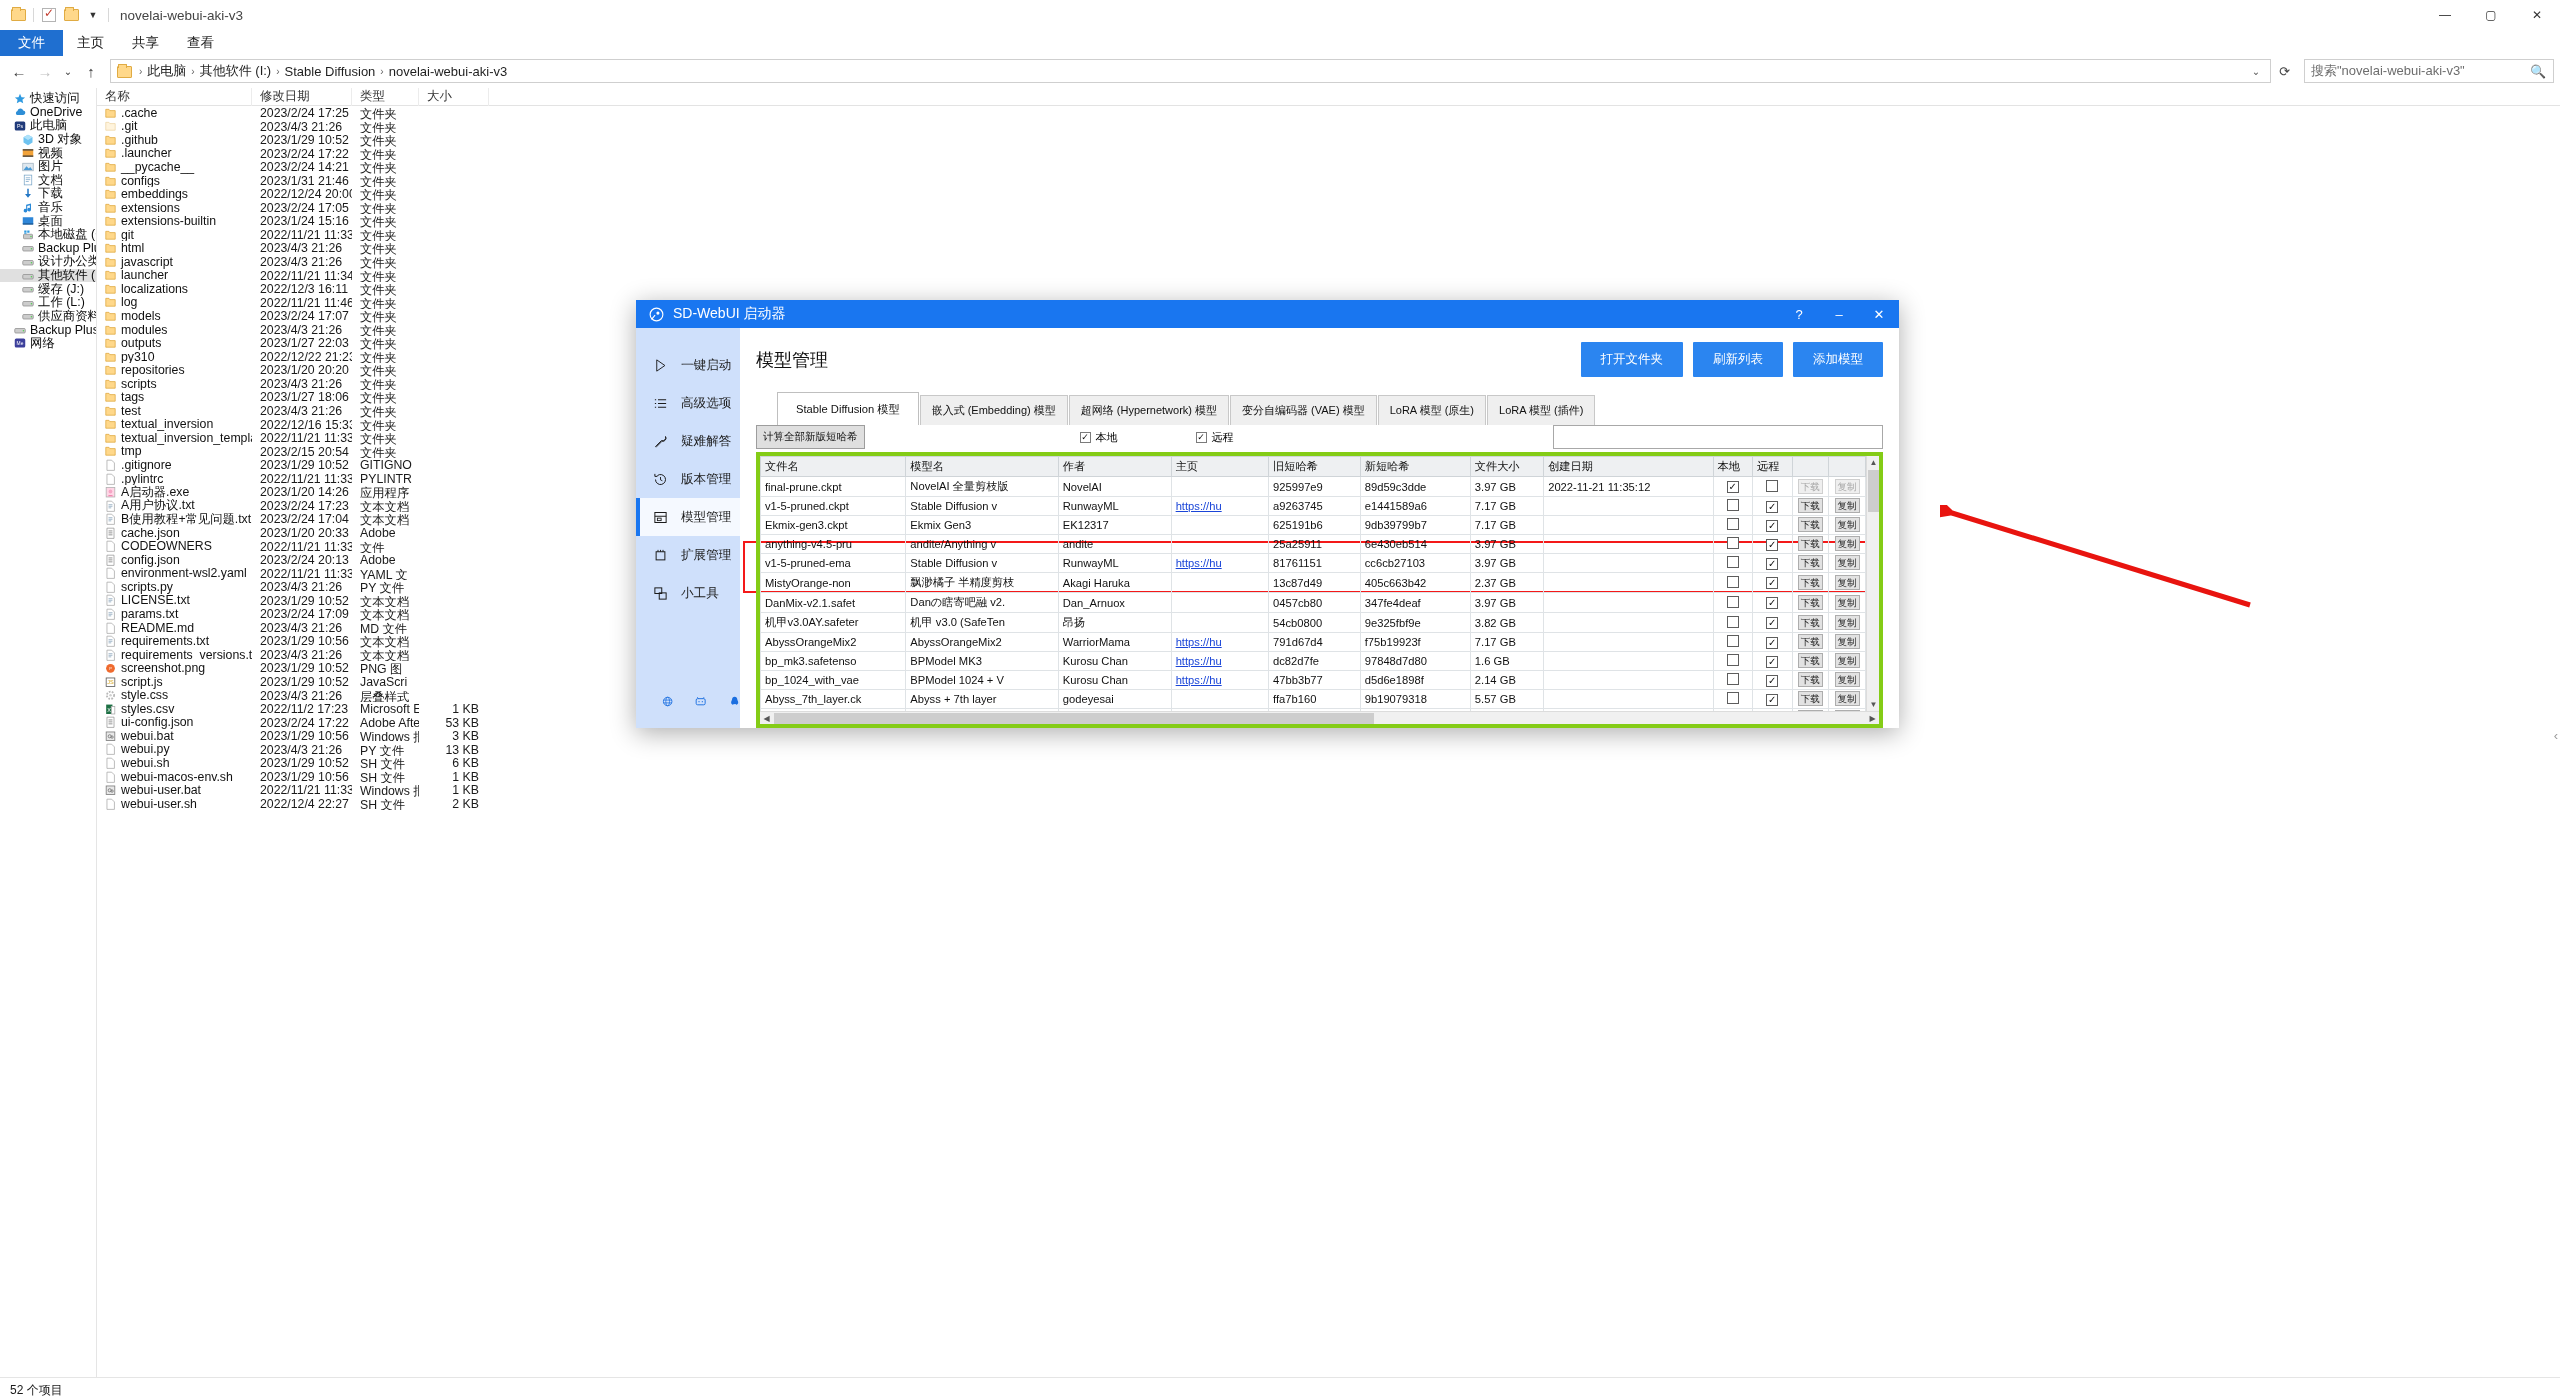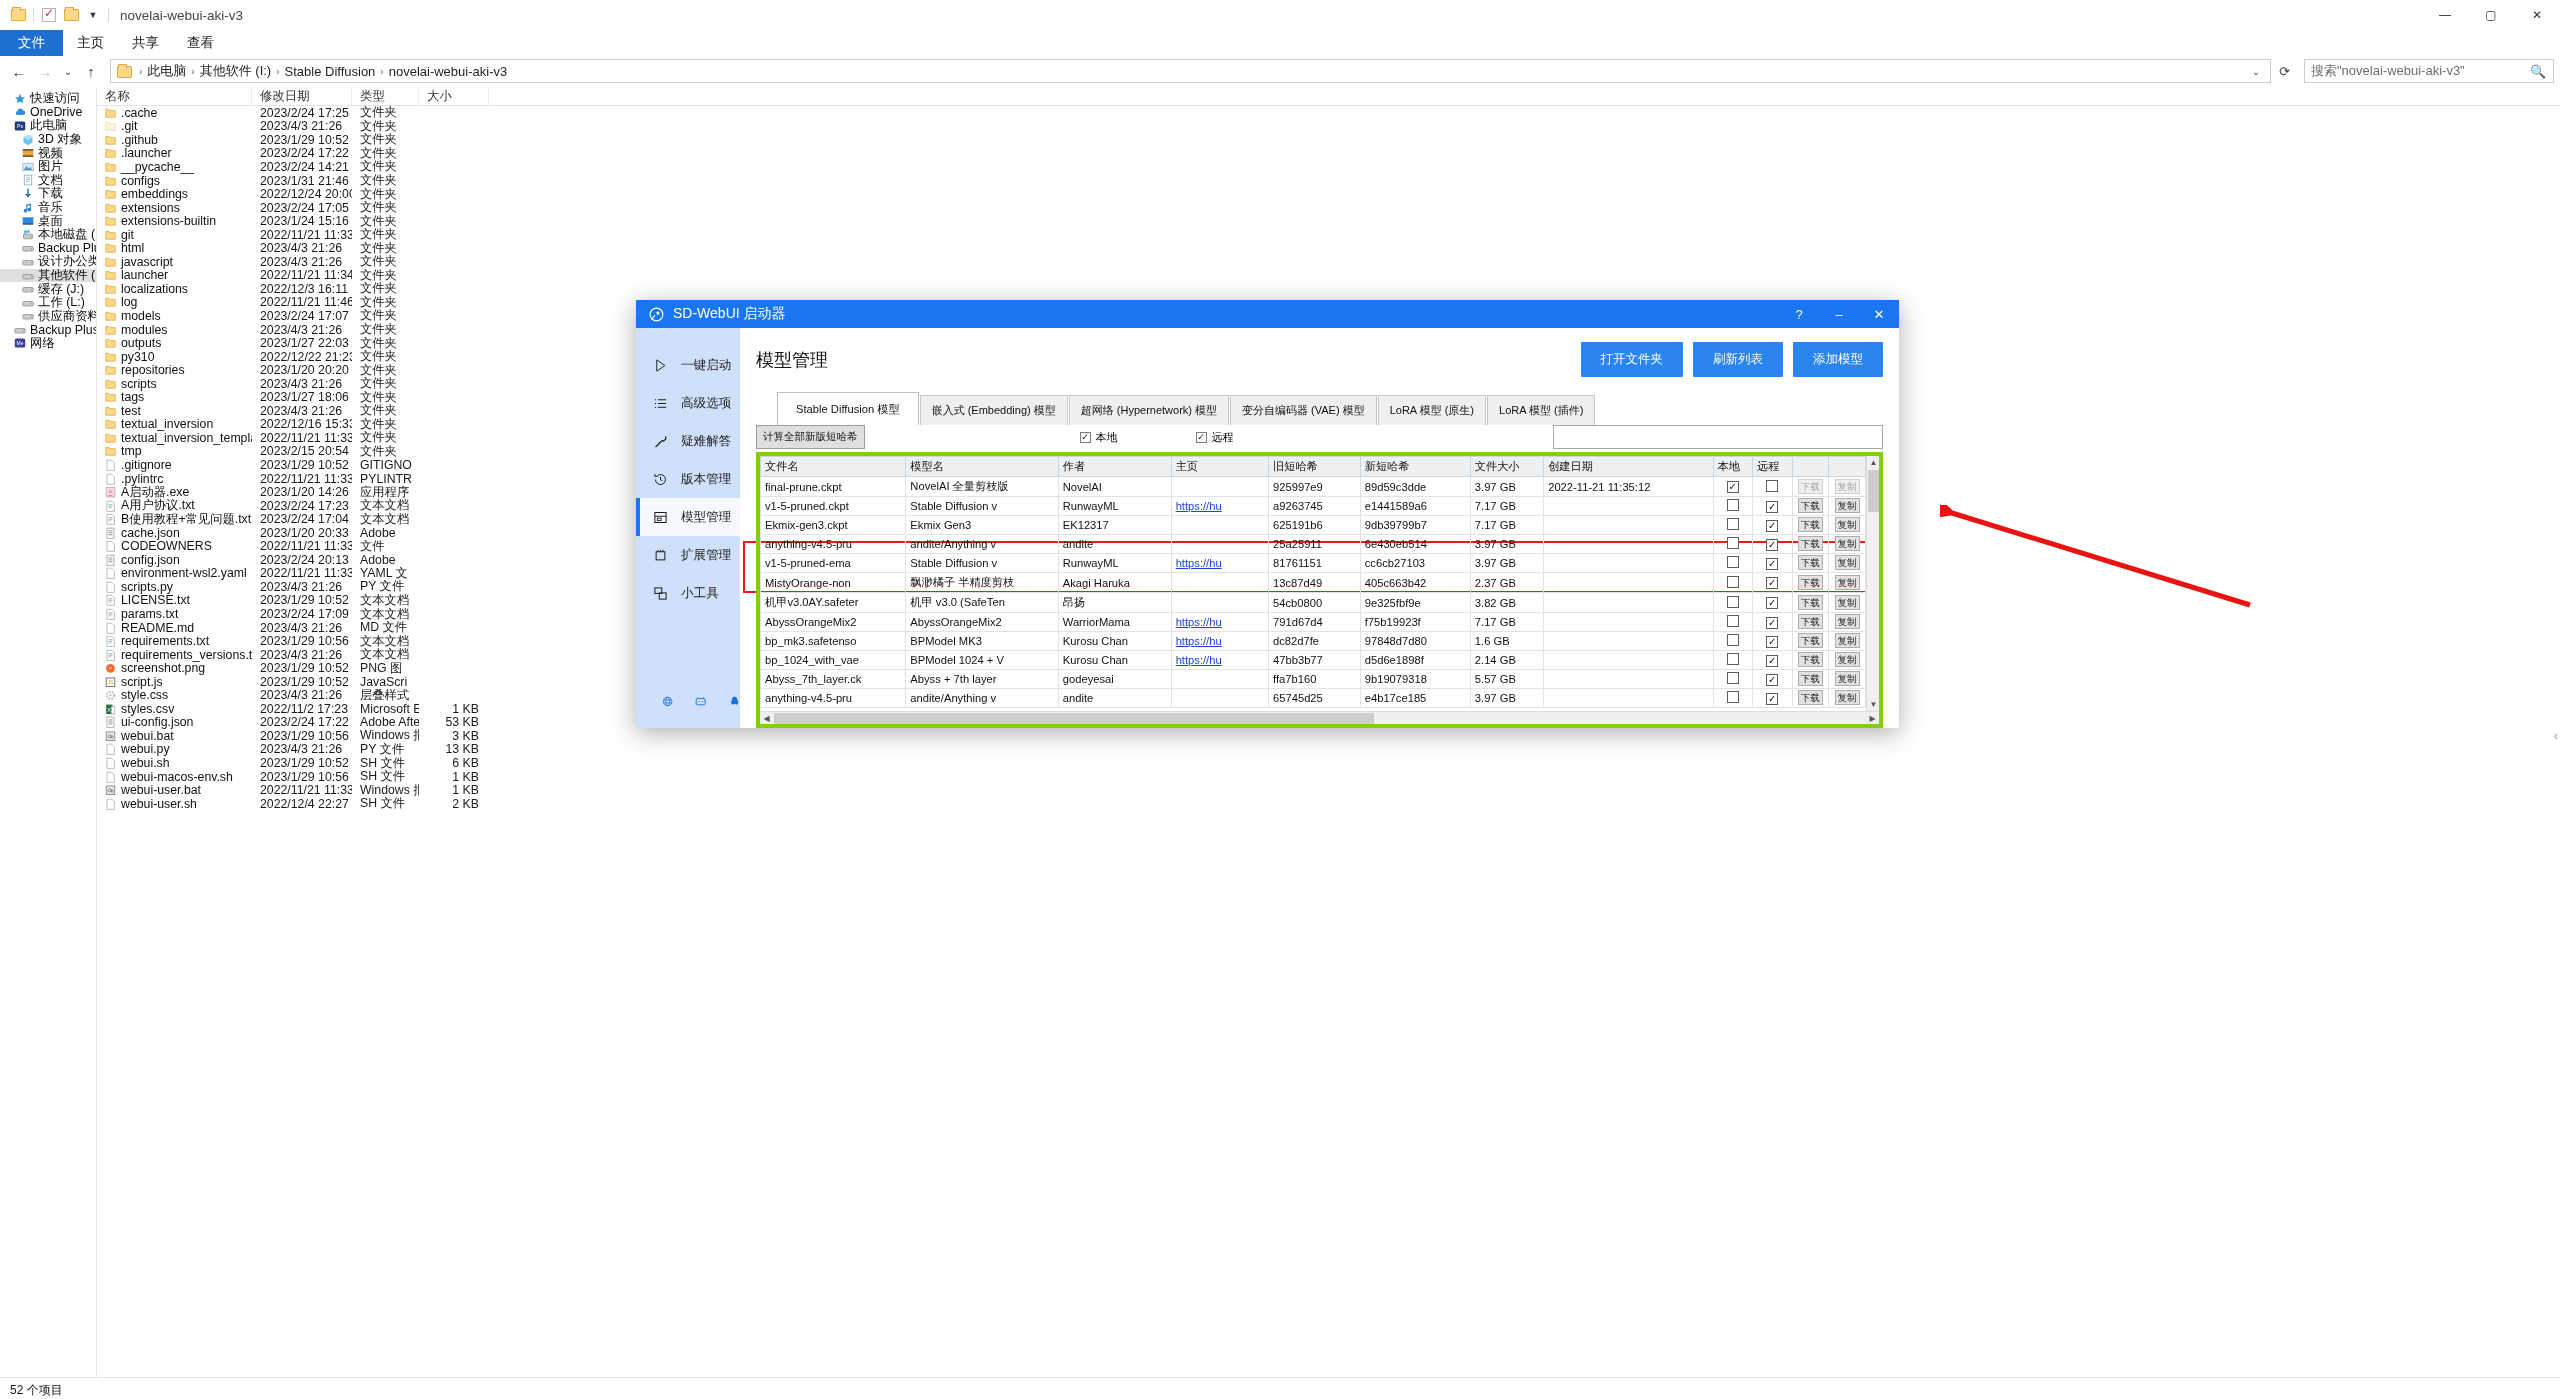--- a/index.html
+++ b/index.html
@@ -60,21 +60,21 @@
 
   
   .listpane { flex:1; display:flex; flex-direction:column; min-width:0; }
   .colhdr { height:18px; display:flex; align-items:center; border-bottom:1px solid #e3e3e3; font-size:12.4px; color:#333; }
   .colhdr > div { padding-left:8px; border-right:1px solid #ececec; height:18px; display:flex; align-items:center; }
   .c-name { width:155px; }
   .c-date { width:100px; }
   .c-type { width:67px; }
   .c-size { width:70px; }
   .rows { flex:1; overflow:hidden; }
-  .frow { height:13.55px; display:flex; align-items:center; font-size:12.3px; color:#111; }
+  .frow { height:13.55px; display:flex; font-size:12.3px; color:#111; }
   .frow > div { padding-left:8px; overflow:hidden; white-space:nowrap; }
   .fname { display:flex; align-items:center; gap:5px; padding-left:8px !important; }
   .ficon { width:11px; height:12px; flex:none; }
   .fdate, .ftype, .fsize { color:#1a1a1a; }
   .fsize { text-align:right; padding-right:10px !important; }
 
   
   .statusbar { height:22px; border-top:1px solid #e5e5e5; display:flex; align-items:flex-end; padding-left:10px; font-size:12px; color:#1a1a1a; }
 
   
@@ -1205,20 +1205,34 @@
                   <td>13c87d49</td>
                   <td>405c663b42</td>
                   <td>2.37 GB</td>
                   <td></td>
                   <td class="tdcenter"><span class="cellcb"></span></td>
                   <td class="tdcenter"><span class="cellcb">✓</span></td>
                   <td class="tdcenter"><span class="minibtn">下载</span></td>
                   <td class="tdcenter"><span class="minibtn">复制</span></td>
                 </tr>
                 <tr>
+                  <td>DanMix-v2.1.safet</td>
+                  <td>Danの瞎寄吧融 v2.</td>
+                  <td>Dan_Arnuox</td>
+                  <td></td>
+                  <td>0457cb80</td>
+                  <td>347fe4deaf</td>
+                  <td>3.97 GB</td>
+                  <td></td>
+                  <td class="tdcenter"><span class="cellcb"></span></td>
+                  <td class="tdcenter"><span class="cellcb">✓</span></td>
+                  <td class="tdcenter"><span class="minibtn">下载</span></td>
+                  <td class="tdcenter"><span class="minibtn">复制</span></td>
+                </tr>
+                <tr>
                   <td>机甲v3.0AY.safeter</td>
                   <td>机甲 v3.0 (SafeTen</td>
                   <td>昂扬</td>
                   <td></td>
                   <td>54cb0800</td>
                   <td>9e325fbf9e</td>
                   <td>3.82 GB</td>
                   <td></td>
                   <td class="tdcenter"><span class="cellcb"></span></td>
                   <td class="tdcenter"><span class="cellcb">✓</span></td>

